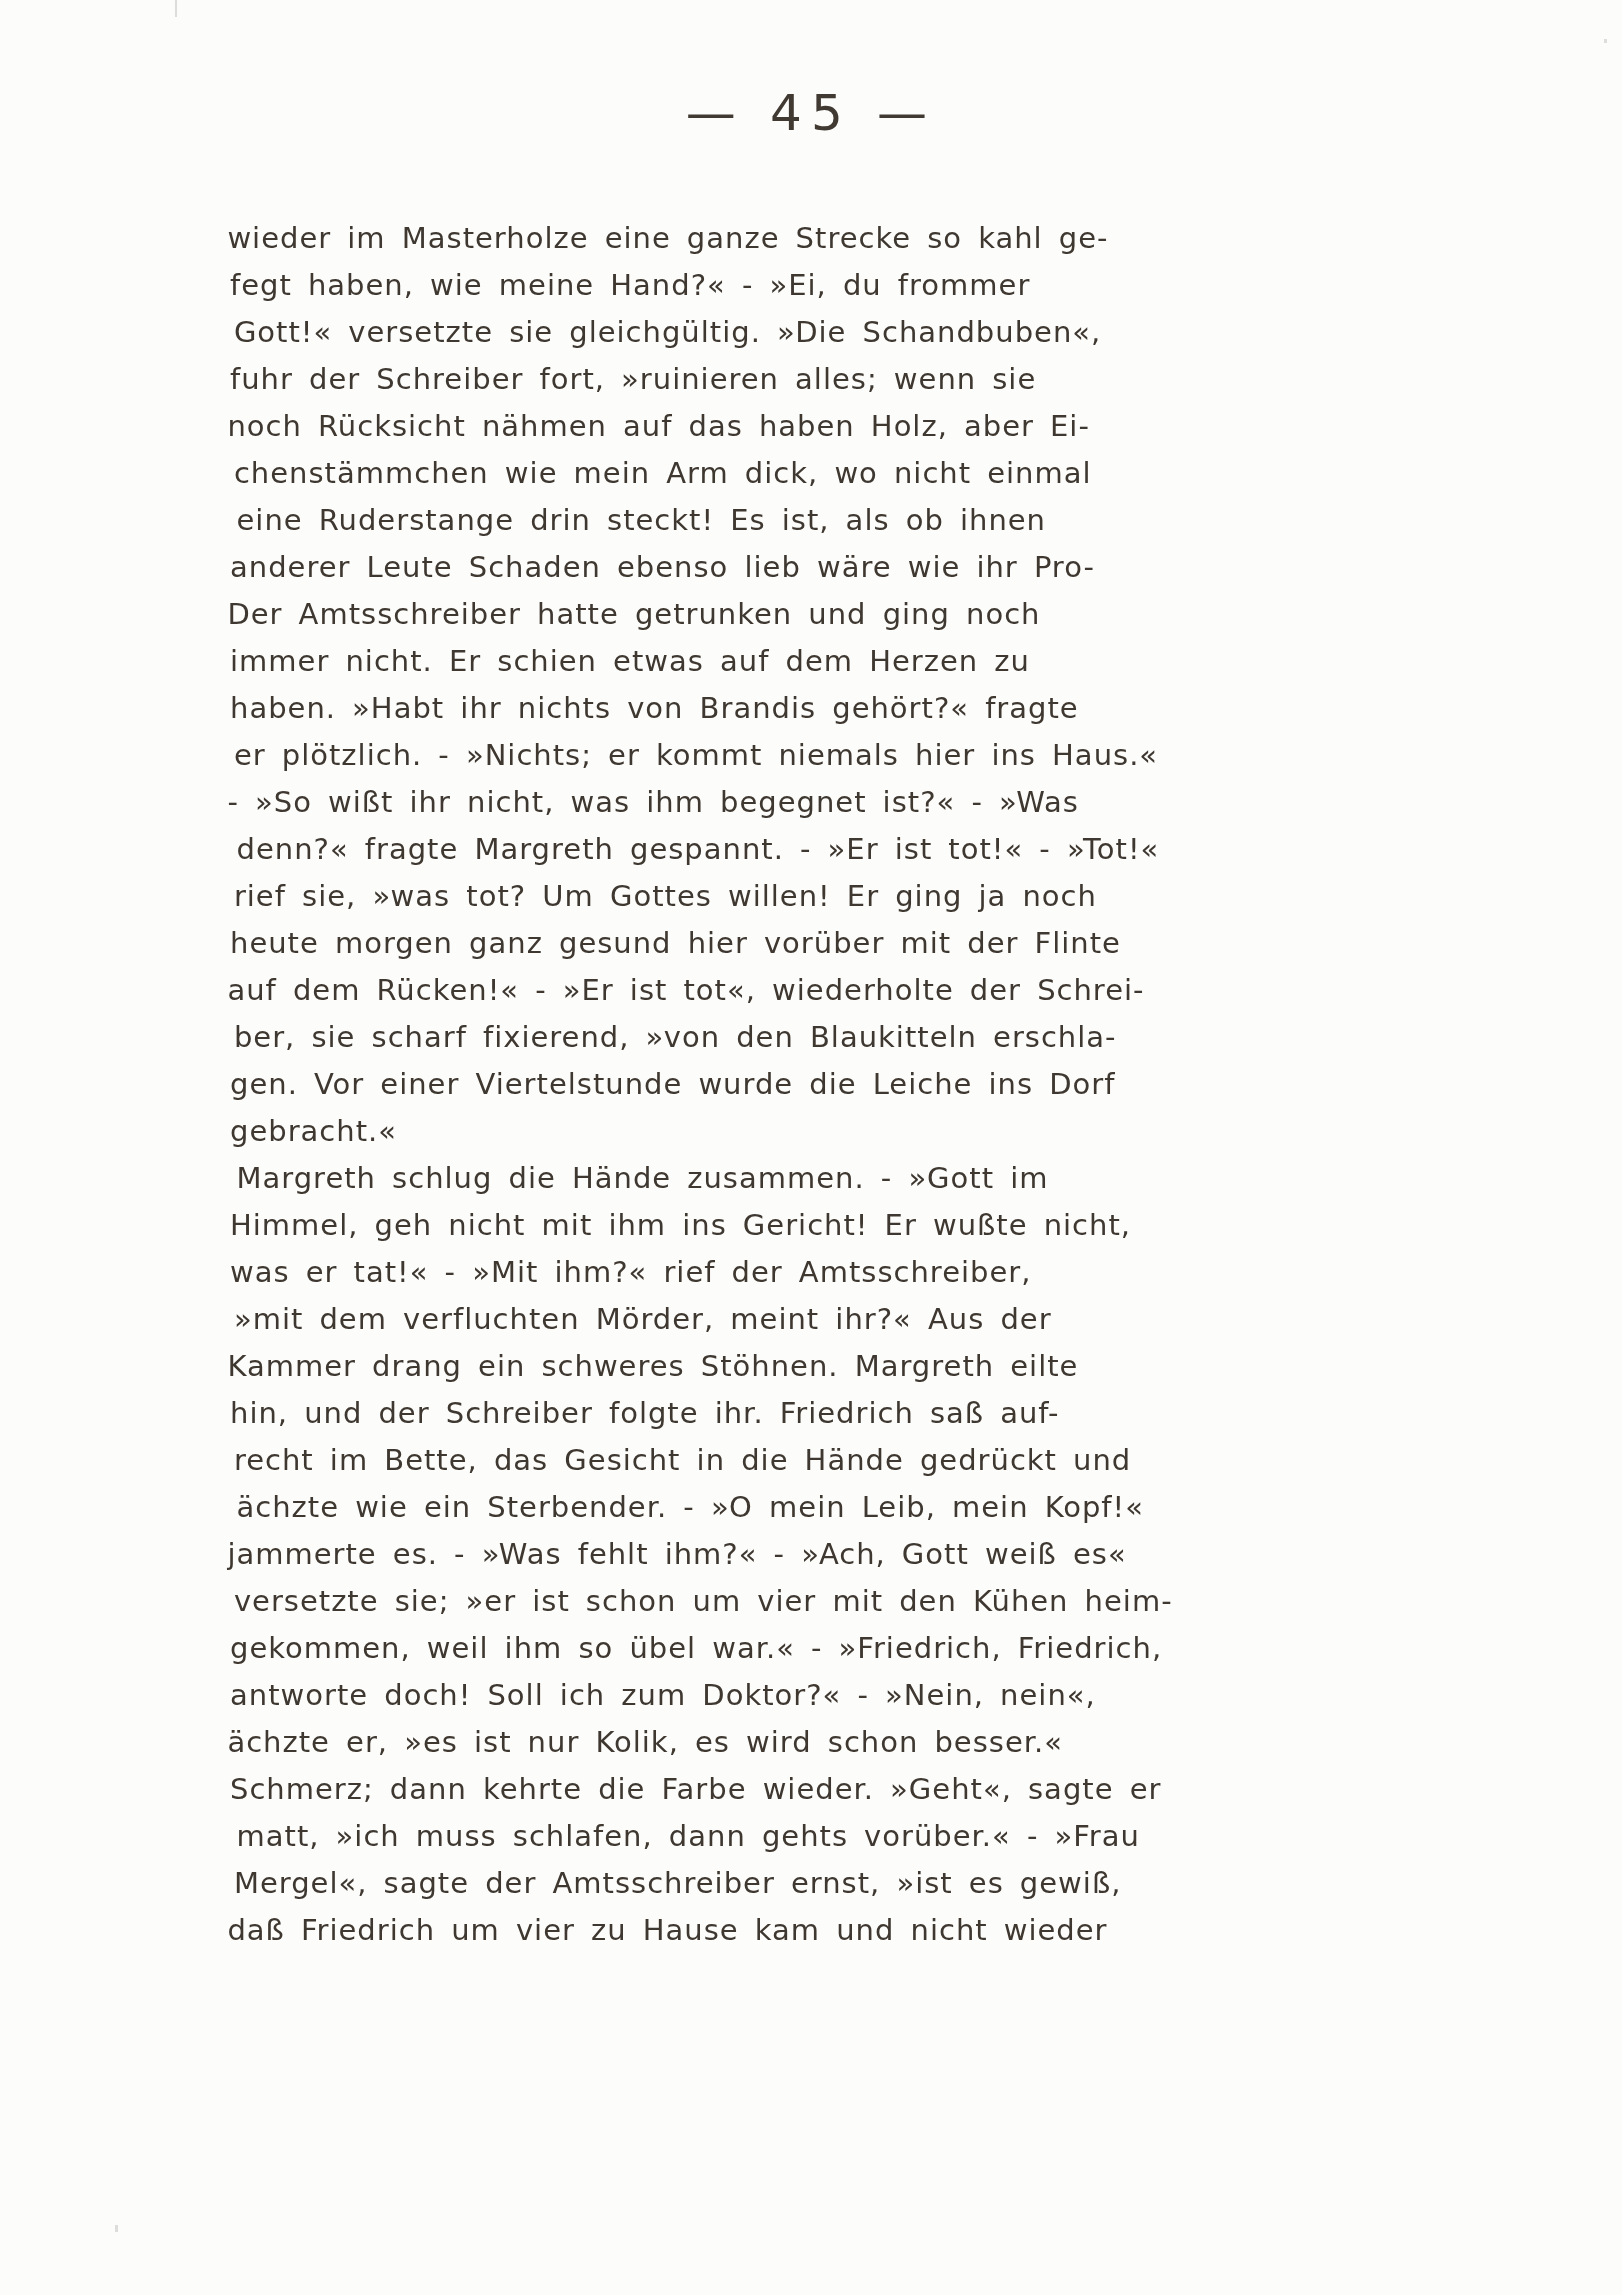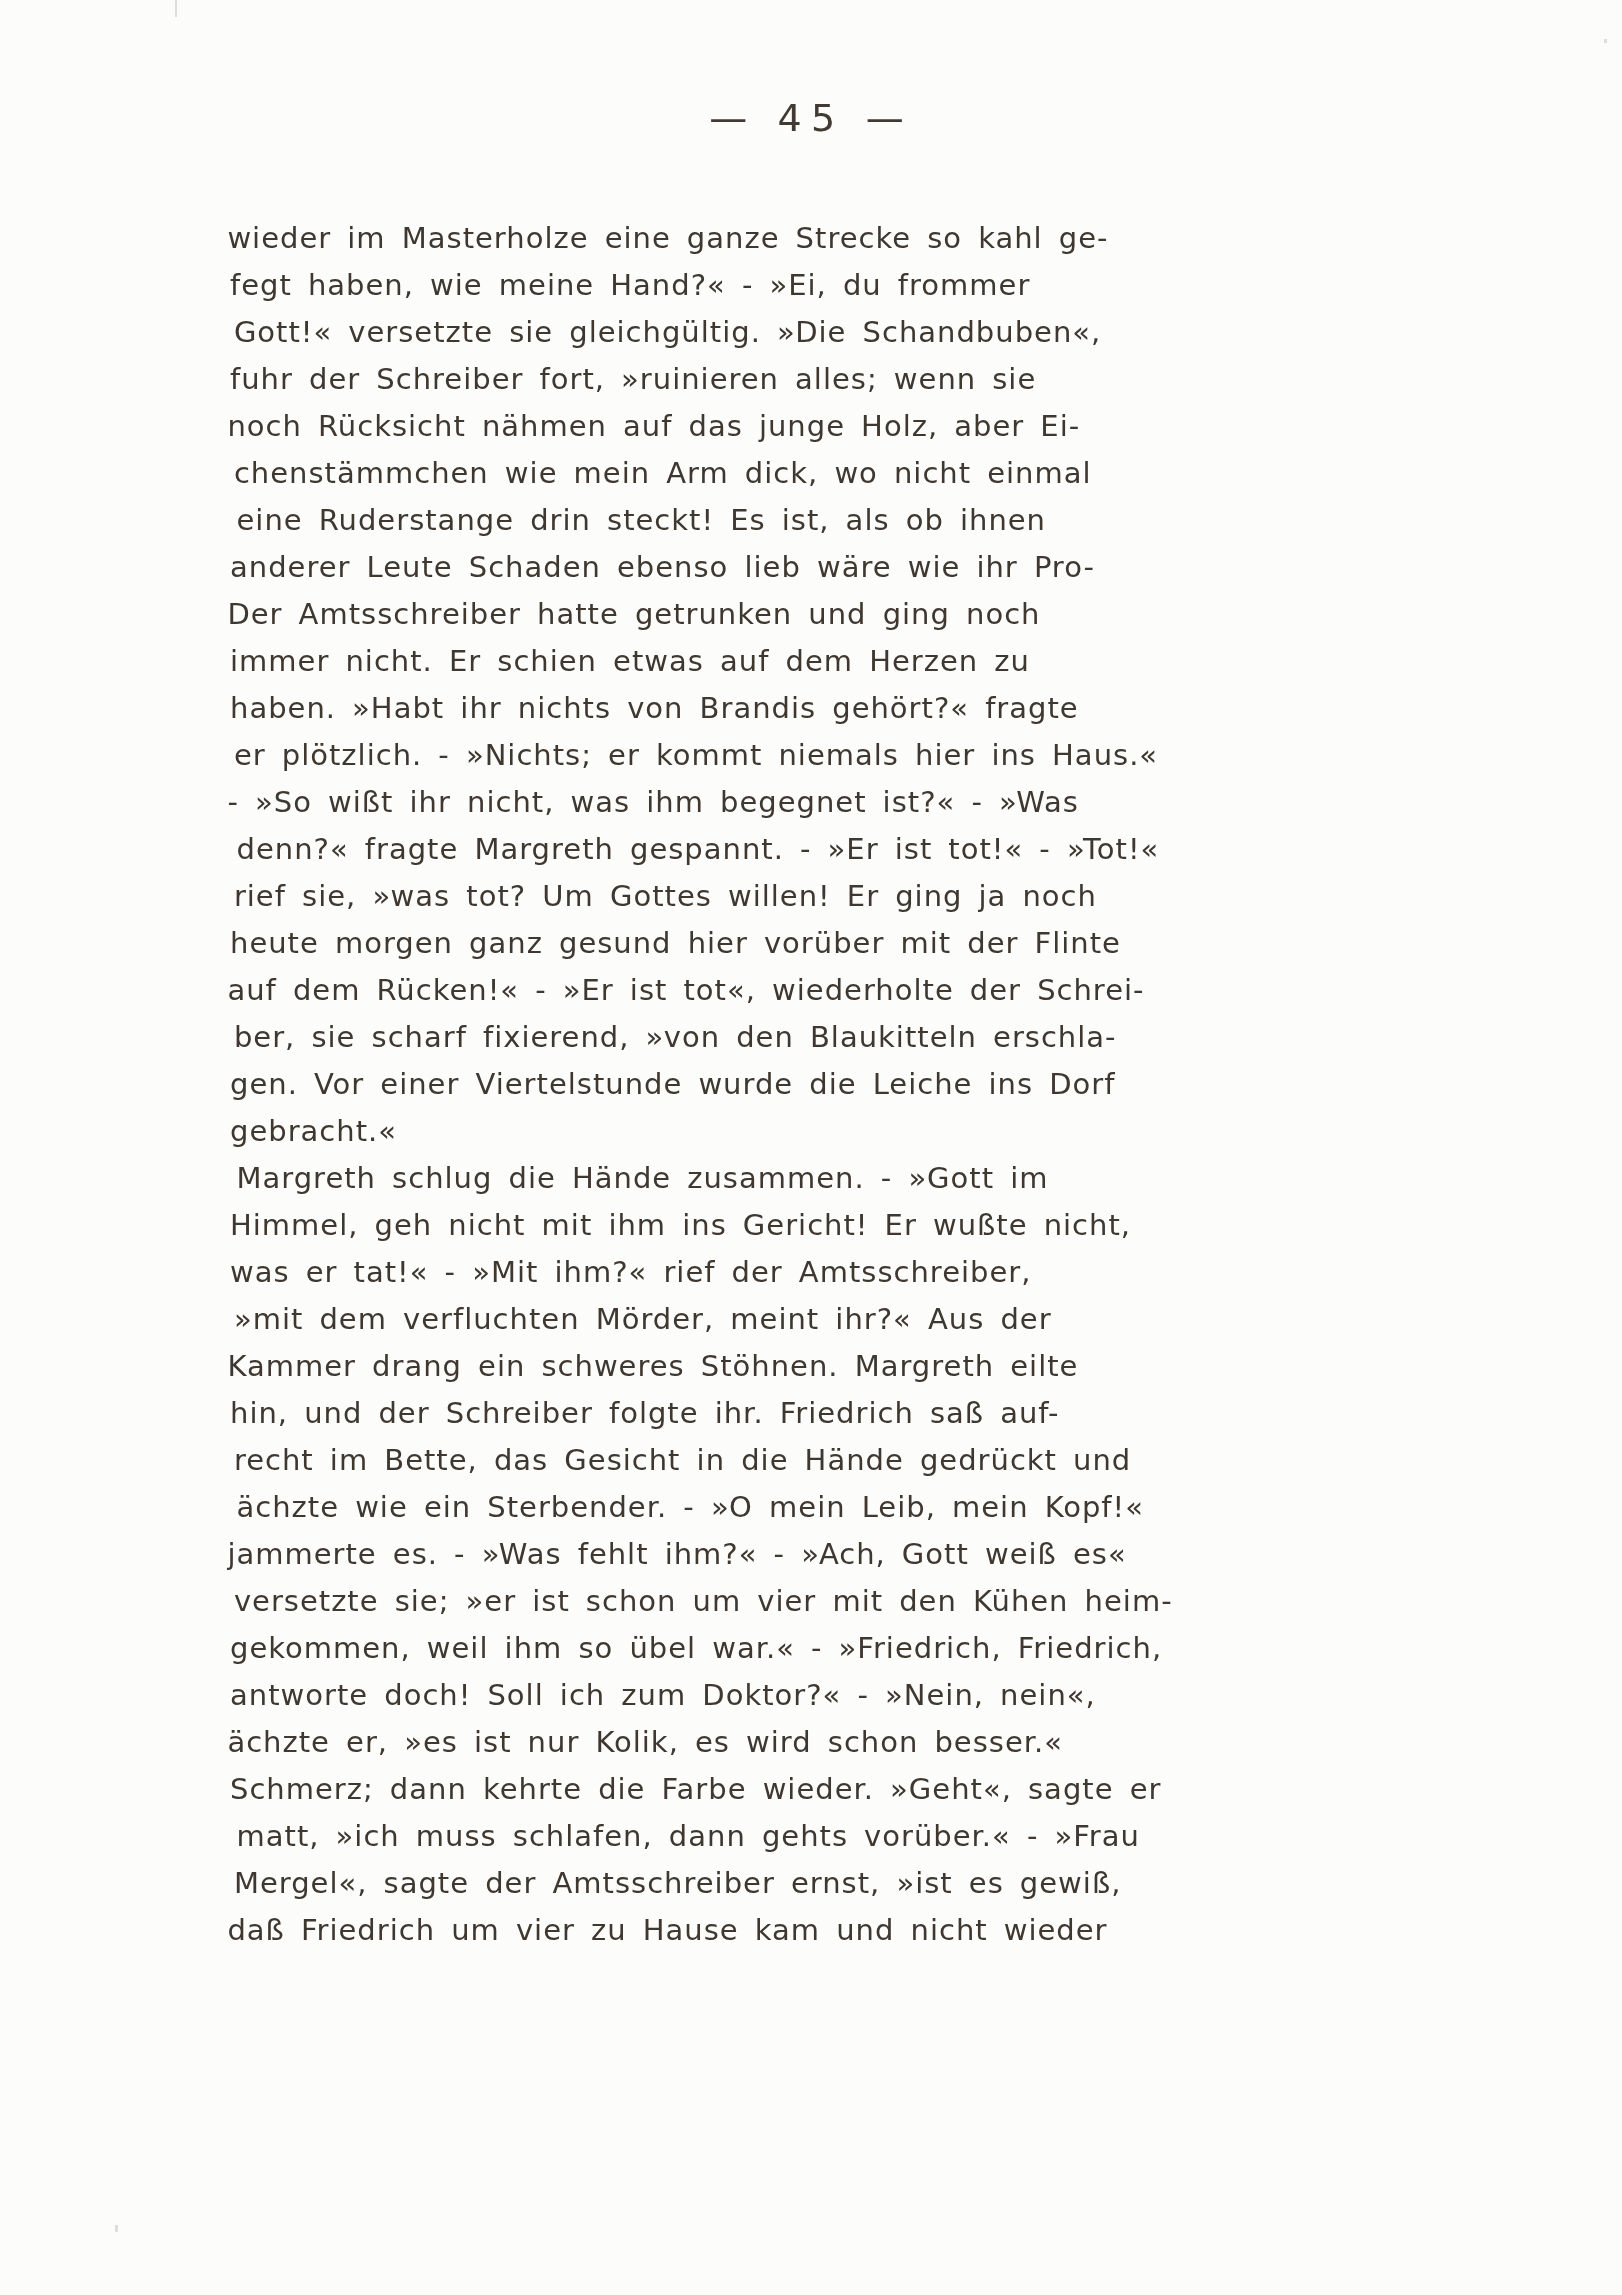--- a/index.html
+++ b/index.html
@@ -10,25 +10,25 @@
   .page {
     position: relative;
     width: 1623px;
     height: 2295px;
     background: #fcfcfa;
     overflow: hidden;
     font-family: "DejaVu Sans", sans-serif;
   }
   .page-number {
     position: absolute;
-    top: 96px;
+    top: 84px;
     left: 641px;
     width: 340px;
     text-align: center;
-    font-size: 38px;
+    font-size: 50px;
     letter-spacing: 9.2px;
     color: #413a33;
     white-space: nowrap;
   }
   .text-block {
     position: absolute;
     top: 215px;
     left: 230px;
     width: 1184px;
     color: #3f3831;
@@ -61,21 +61,21 @@
 <body>
 
 <div class="page">
   <div class="page-number">— 45 —</div>
 
   <div class="text-block">
       <p class="hw-line">wieder im Masterholze eine ganze Strecke so kahl ge-</p>
       <p class="hw-line">fegt haben, wie meine Hand?« - »Ei, du frommer</p>
       <p class="hw-line">Gott!« versetzte sie gleichgültig. »Die Schandbuben«,</p>
       <p class="hw-line">fuhr der Schreiber fort, »ruinieren alles; wenn sie</p>
-      <p class="hw-line">noch Rücksicht nähmen auf das junge Holz, aber Ei-</p>
+      <p class="hw-line">noch Rücksicht nähmen auf das haben Holz, aber Ei-</p>
       <p class="hw-line">chenstämmchen wie mein Arm dick, wo nicht einmal</p>
       <p class="hw-line">eine Ruderstange drin steckt! Es ist, als ob ihnen</p>
       <p class="hw-line">anderer Leute Schaden ebenso lieb wäre wie ihr Pro-</p>
       <p class="hw-line">Der Amtsschreiber hatte getrunken und ging noch</p>
       <p class="hw-line">immer nicht. Er schien etwas auf dem Herzen zu</p>
       <p class="hw-line">haben. »Habt ihr nichts von Brandis gehört?« fragte</p>
       <p class="hw-line">er plötzlich. - »Nichts; er kommt niemals hier ins Haus.«</p>
       <p class="hw-line">- »So wißt ihr nicht, was ihm begegnet ist?« - »Was</p>
       <p class="hw-line">denn?« fragte Margreth gespannt. - »Er ist tot!« - »Tot!«</p>
       <p class="hw-line">rief sie, »was tot? Um Gottes willen! Er ging ja noch</p>

